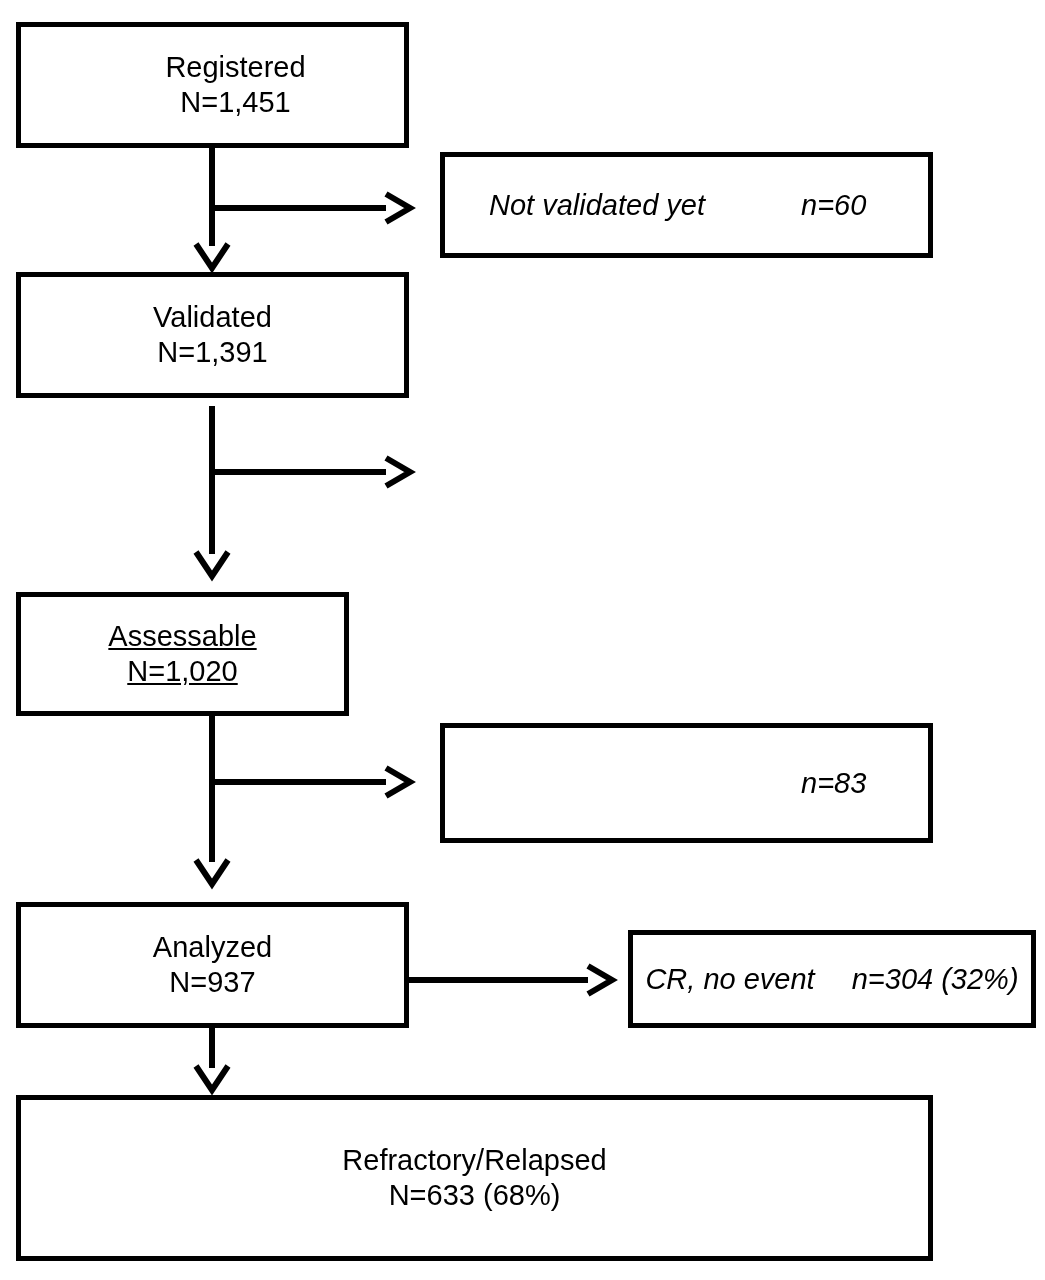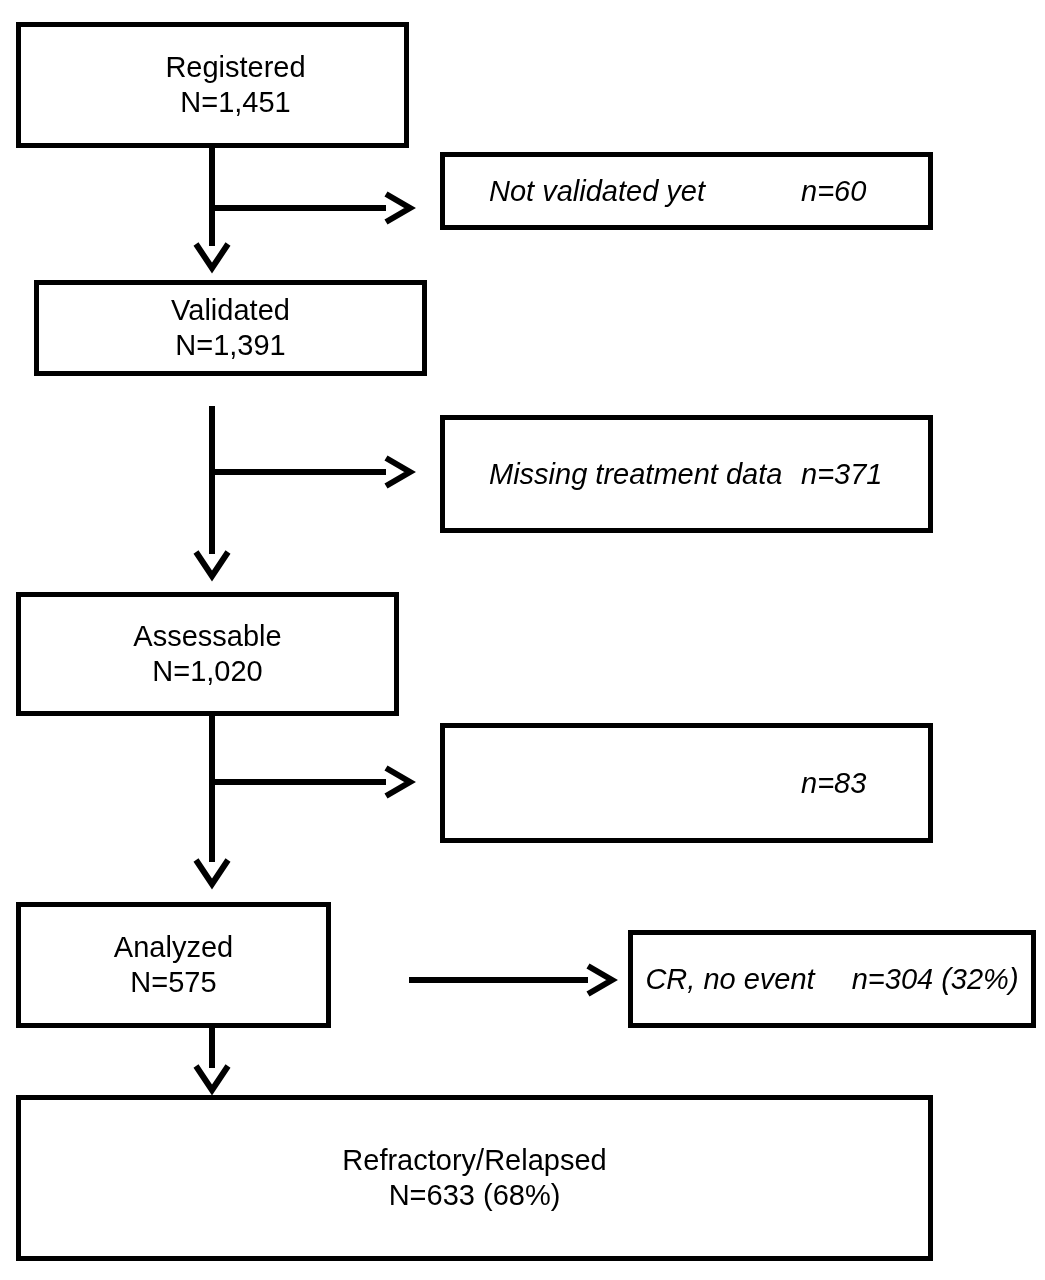--- a/index.html
+++ b/index.html
@@ -34,31 +34,31 @@
     flex-direction: column;
     align-items: center;
     justify-content: center;
     text-align: center;
     font-size: 29px;
     line-height: 35px;
     color: var(--text);
   }
   
   .box.registered  { left: 16px;  top: 22px;   width: 393px; height: 126px; padding-left: 46px; }
-  .box.validated   { left: 16px;  top: 280px;  width: 393px; height: 96px; margin-left: 18px; }
-  .box.assessable  { left: 16px;  top: 592px;  width: 383px; height: 124px; }
-  .box.analyzed    { left: 16px;  top: 902px;  width: 315px; height: 126px; }
+  .box.validated   { left: 16px;  top: 272px;  width: 393px; height: 126px; }
+  .box.assessable  { left: 16px;  top: 592px;  width: 333px; height: 124px; text-decoration: underline; }
+  .box.analyzed    { left: 16px;  top: 902px;  width: 393px; height: 126px; }
   .box.refractory  { left: 16px;  top: 1095px; width: 917px; height: 166px; }
   
   .box.side {
     flex-direction: row;
     font-style: italic;
     justify-content: flex-start;
   }
-  .box.not-validated { left: 440px; top: 152px; width: 493px; height: 78px; }
+  .box.not-validated { left: 440px; top: 152px; width: 493px; height: 106px; }
   .box.missing       { left: 440px; top: 415px; width: 493px; height: 118px; }
   .box.bsc           { left: 440px; top: 723px; width: 493px; height: 120px; }
   .box.cr            { left: 628px; top: 930px; width: 408px; height: 98px;
                        flex-direction: row; font-style: italic;
                        justify-content: center; }
   .box.side .side-label {
     position: absolute;
     left: 44px;
     top: 50%;
     transform: translateY(-50%);
@@ -116,37 +116,33 @@
     <div>N=1,391</div>
   </div>
 
   <div class="box assessable">
     <div>Assessable</div>
     <div>N=1,020</div>
   </div>
 
   <div class="box analyzed">
     <div>Analyzed</div>
-    <div>N=575</div>
+    <div>N=937</div>
   </div>
 
   <div class="box refractory">
     <div>Refractory/Relapsed</div>
     <div>N=633 (68%)</div>
   </div>
 
   <div class="box side not-validated">
     <span class="side-label">Not validated yet</span>
     <span class="side-value">n=60</span>
   </div>
 
-  <div class="box side missing">
-    <span class="side-label">Missing treatment data</span>
-    <span class="side-value">n=371</span>
-  </div>
 
   <div class="box side bsc">
     <span class="side-value">n=83</span>
   </div>
 
   <div class="box cr">
     <span class="cr-label">CR, no event</span>
     <span class="cr-value">n=304 (32%)</span>
   </div>
 

